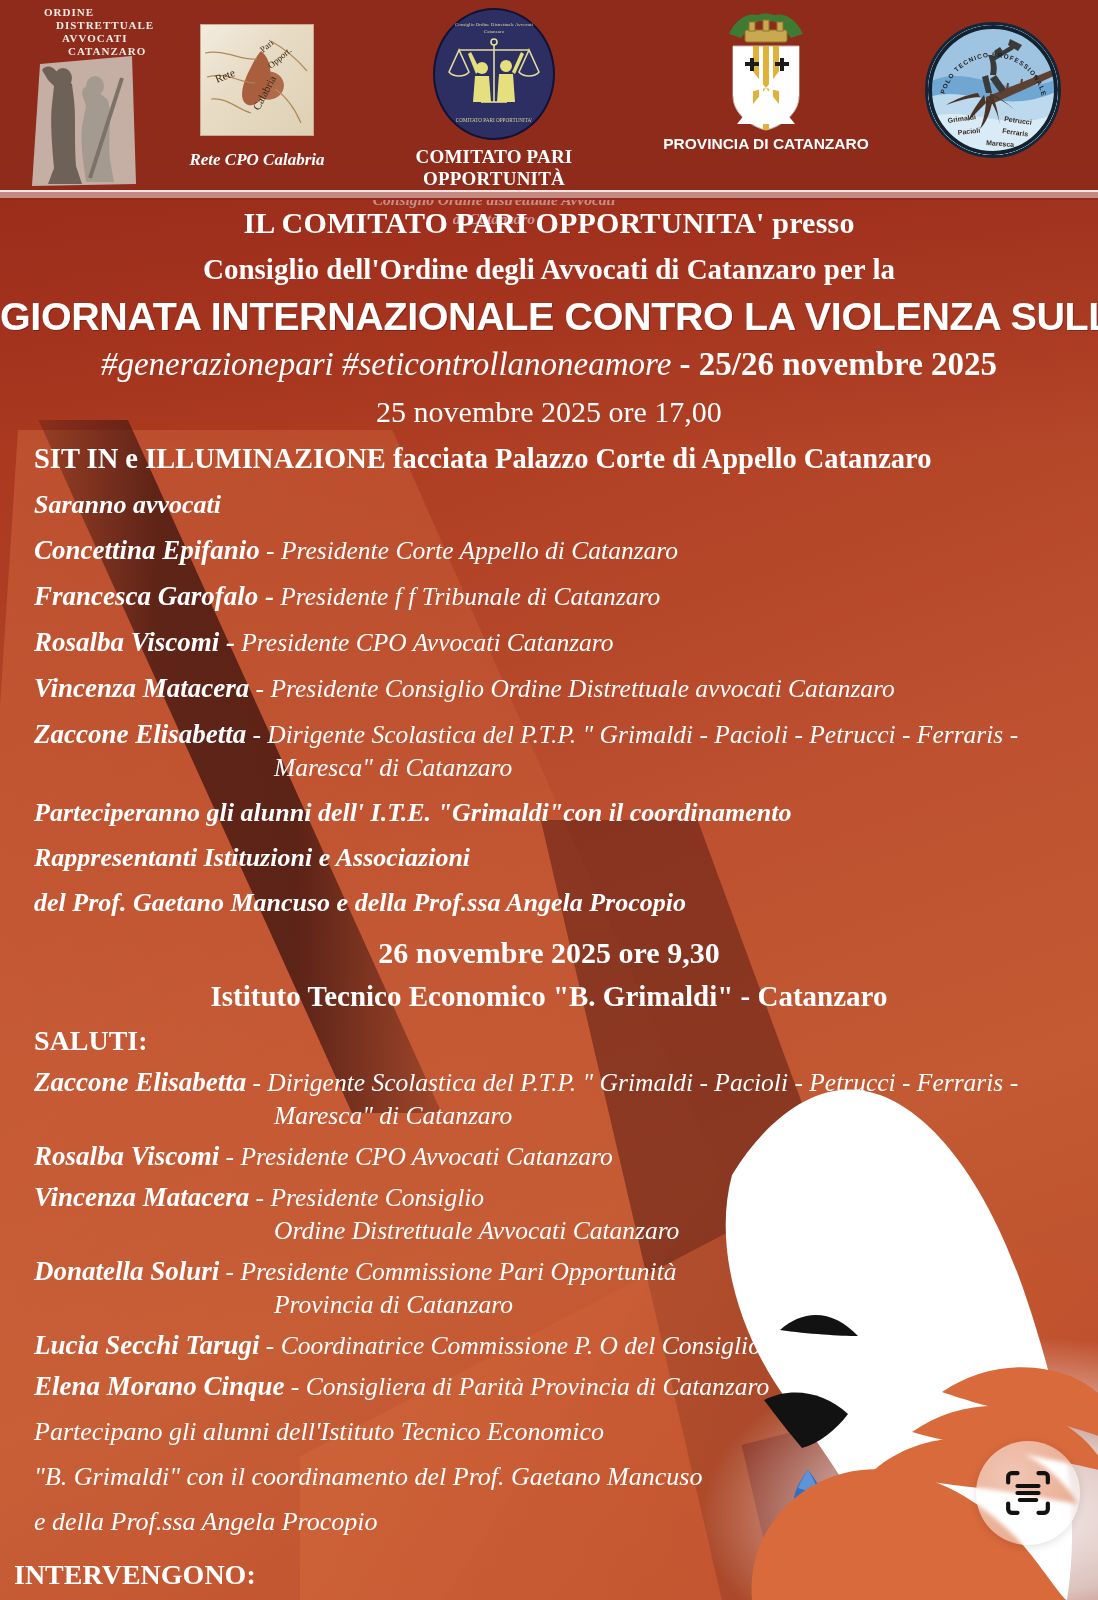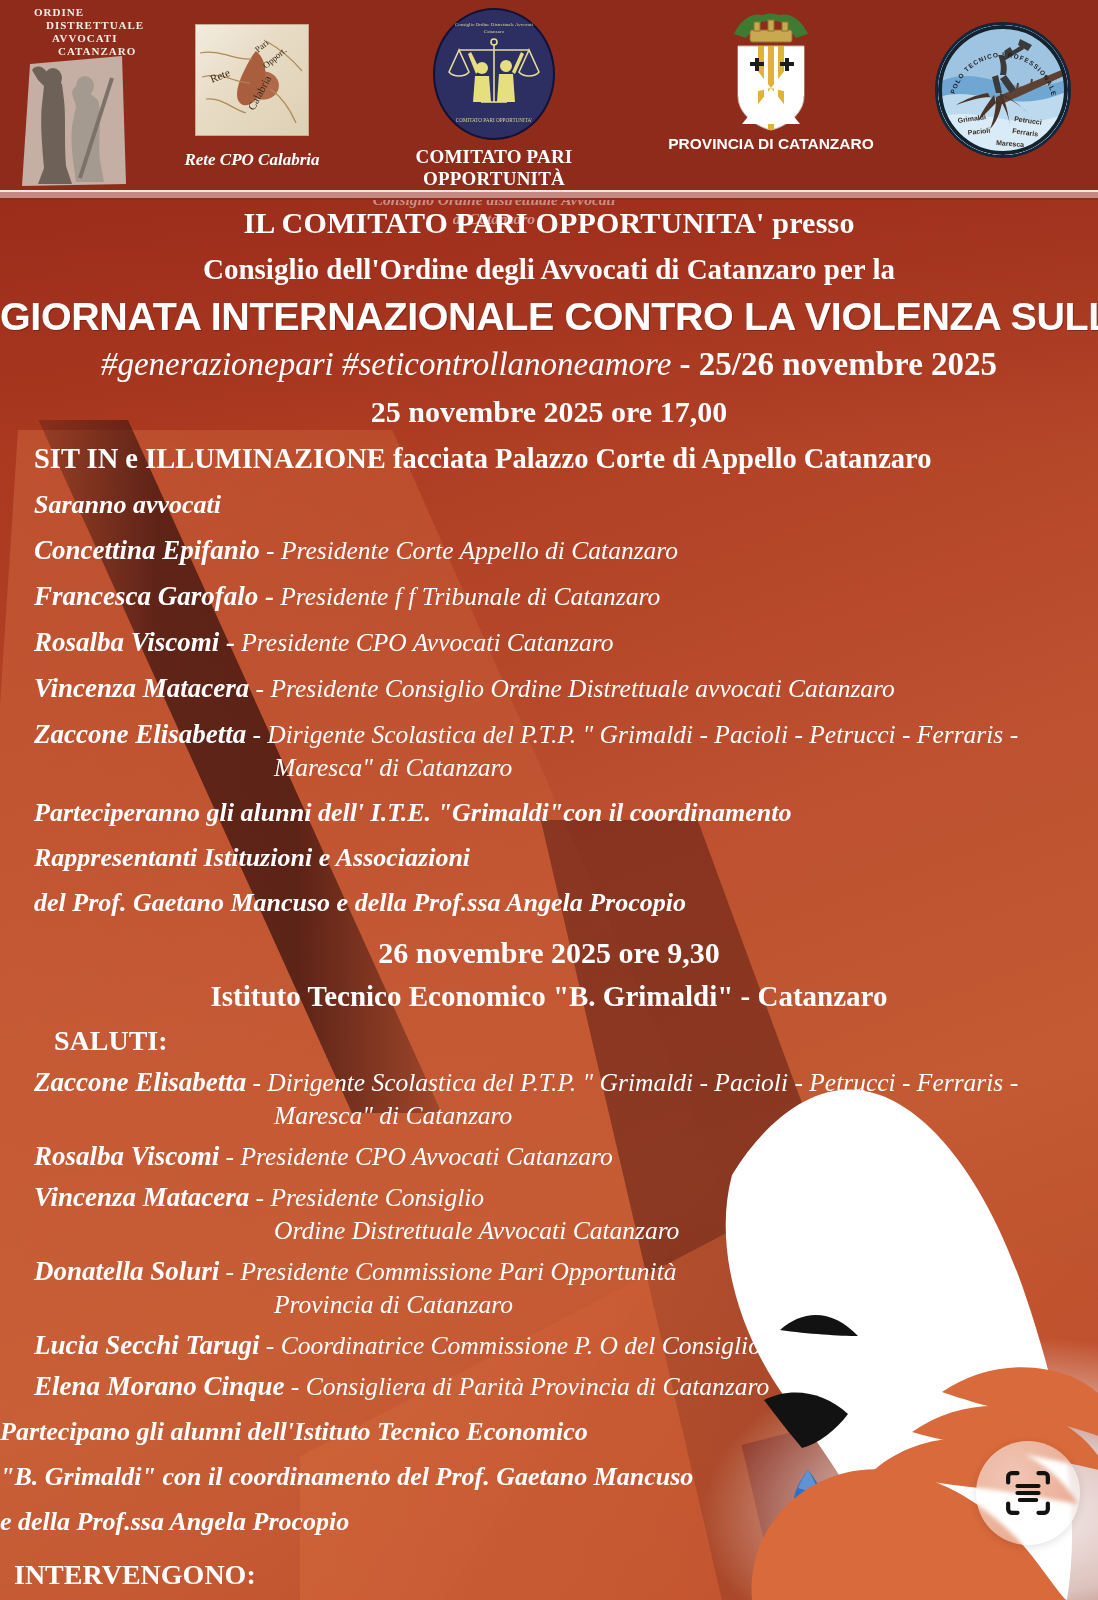--- a/index.html
+++ b/index.html
@@ -67,21 +67,21 @@
 
   
   .art { position: absolute; left: 612px; top: 1000px; width: 500px; height: 600px; }
   .art svg { display:block; width: 100%; height: 100%; }
 
   
   .header {
     position: absolute; left: 0; top: 0; width: 1098px; height: 190px;
     background: #8f2b1a;
     display: flex; align-items: flex-start; justify-content: space-between;
-    padding: 0 0; box-sizing: border-box;
+    padding: 0 10px; box-sizing: border-box;
   }
   .header-rule {
     position: absolute; left: 0; top: 190px; width: 1098px; height: 6px;
     background: #ffffff;
     border-top: 2px solid #f2e6e2;
     border-bottom: 2px solid #8f2b1a;
   }
   .logo-cell { display: flex; flex-direction: column; align-items: center; }
 
   
@@ -165,38 +165,38 @@
     margin-top: 8px; letter-spacing: -0.4px;
     text-shadow: 1px 1px 0 rgba(60,10,0,.35);
     white-space: nowrap;
   }
   .c-hash {
     text-align: center; margin-top: 7px; font-size: 33px; white-space: nowrap;
   }
   .c-hash .it { font-style: italic; font-weight: 400; }
   .c-hash .bd { font-weight: 700; }
   .c-date {
-    text-align: center; font-weight: 700; font-size: 30px; margin-top: 12px;
+    text-align: center; font-weight: 400; font-size: 30px; margin-top: 12px;
   }
 
   .c-sit {
     font-weight: 700; font-size: 28.5px; margin-top: 14px; padding-left: 34px;
   }
   .c-sub { font-style: italic; font-weight: 700; font-size: 26px; padding-left: 34px; margin-top: 15px; }
 
   .person { padding-left: 34px; margin-top: 15px; font-size: 25px; }
   .person .nm { font-style: italic; font-weight: 700; font-size: 27px; }
   .person .rl { font-style: italic; font-weight: 400; font-size: 25.5px; }
   .person .cont { display:block; padding-left: 240px; font-style: italic; font-size: 25.5px; margin-top: 3px;}
 
   .c-date2 { text-align: center; font-weight: 700; font-size: 30px; margin-top: 18px; }
   .c-place { text-align: center; font-weight: 700; font-size: 29px; margin-top: 10px; }
-  .c-saluti { font-weight: 700; font-size: 28px; padding-left: 54px; margin-top: 12px; }
+  .c-saluti { font-weight: 700; font-size: 28px; padding-left: 34px; margin-top: 12px; }
   .c-interv { font-weight: 700; font-size: 28px; padding-left: 14px; margin-top: 22px; }
-  .c-part { font-style: italic; font-weight: 700; font-size: 26px; margin-top: 15px; }
+  .c-part { font-style: italic; font-weight: 400; font-size: 26px; padding-left: 34px; margin-top: 15px; }
 
   .tight { margin-top: 10px; }
   .indent-a .cont { padding-left: 240px; }
 
   
   .fab {
     position: absolute; right: 18px; bottom: 55px;
     width: 104px; height: 104px; border-radius: 50%;
     background: radial-gradient(circle at 34% 34%, rgba(255,255,255,.62), rgba(255,255,255,.38));
     backdrop-filter: blur(2px);

